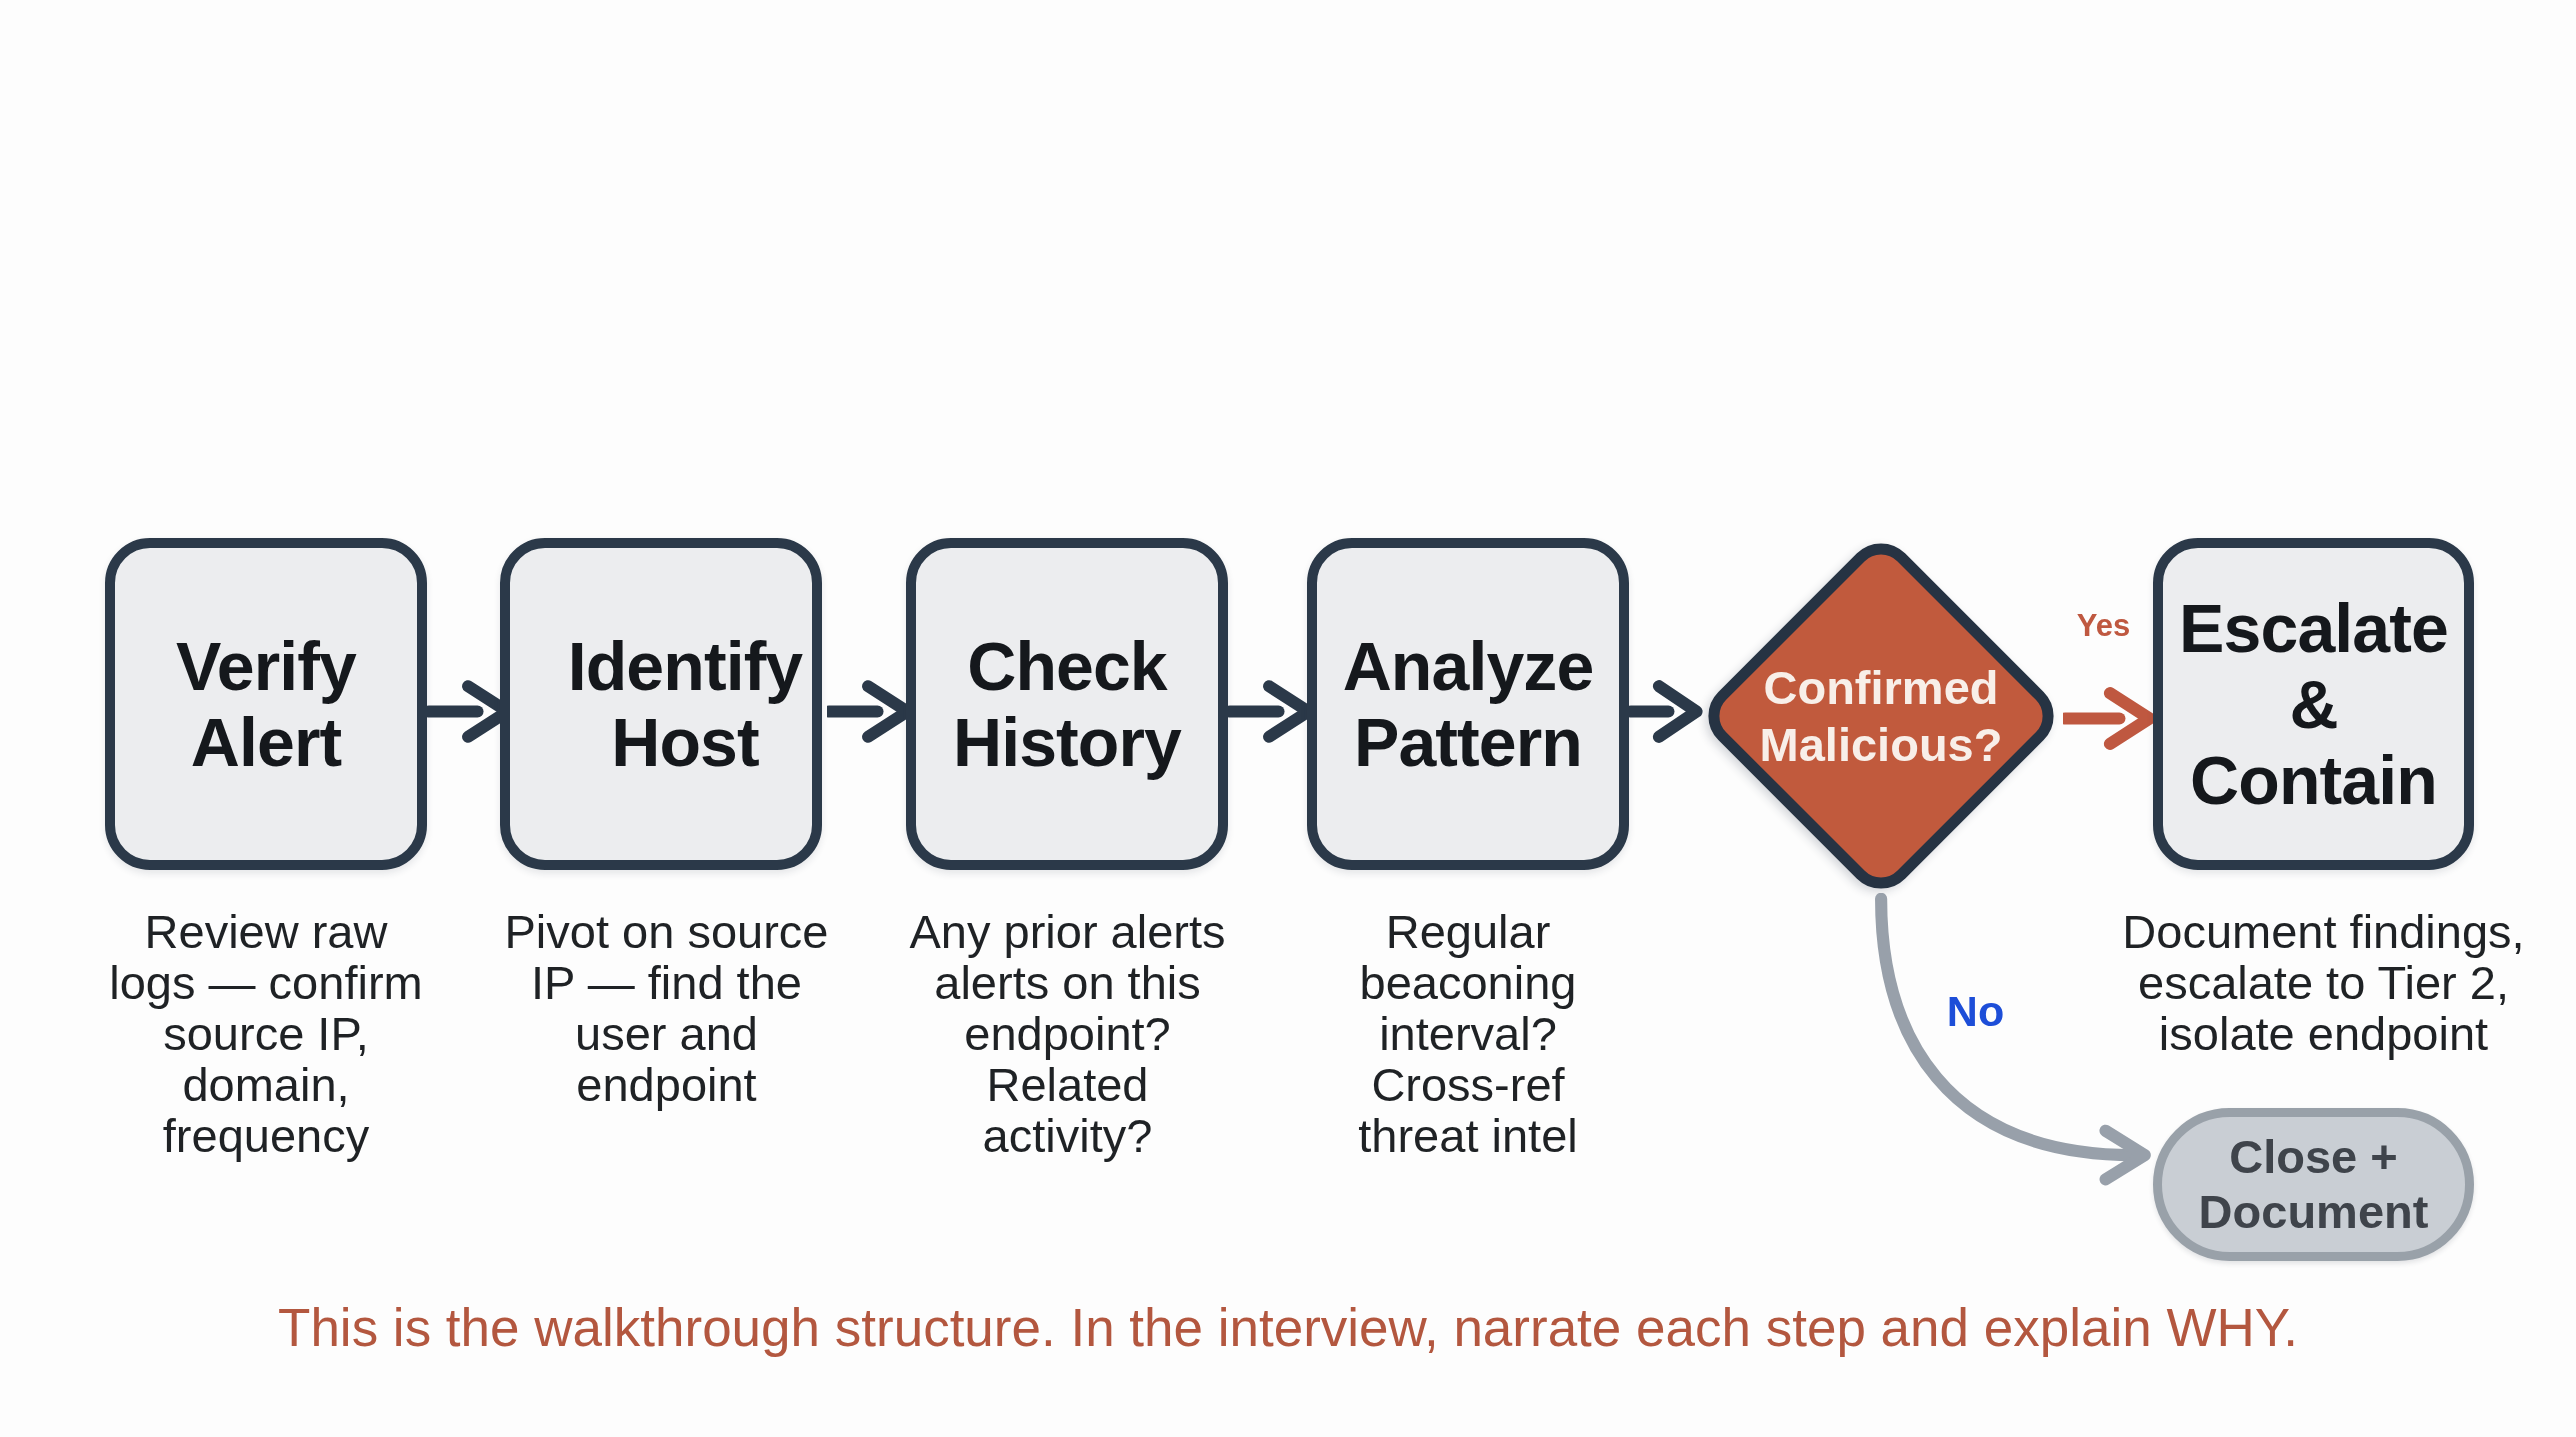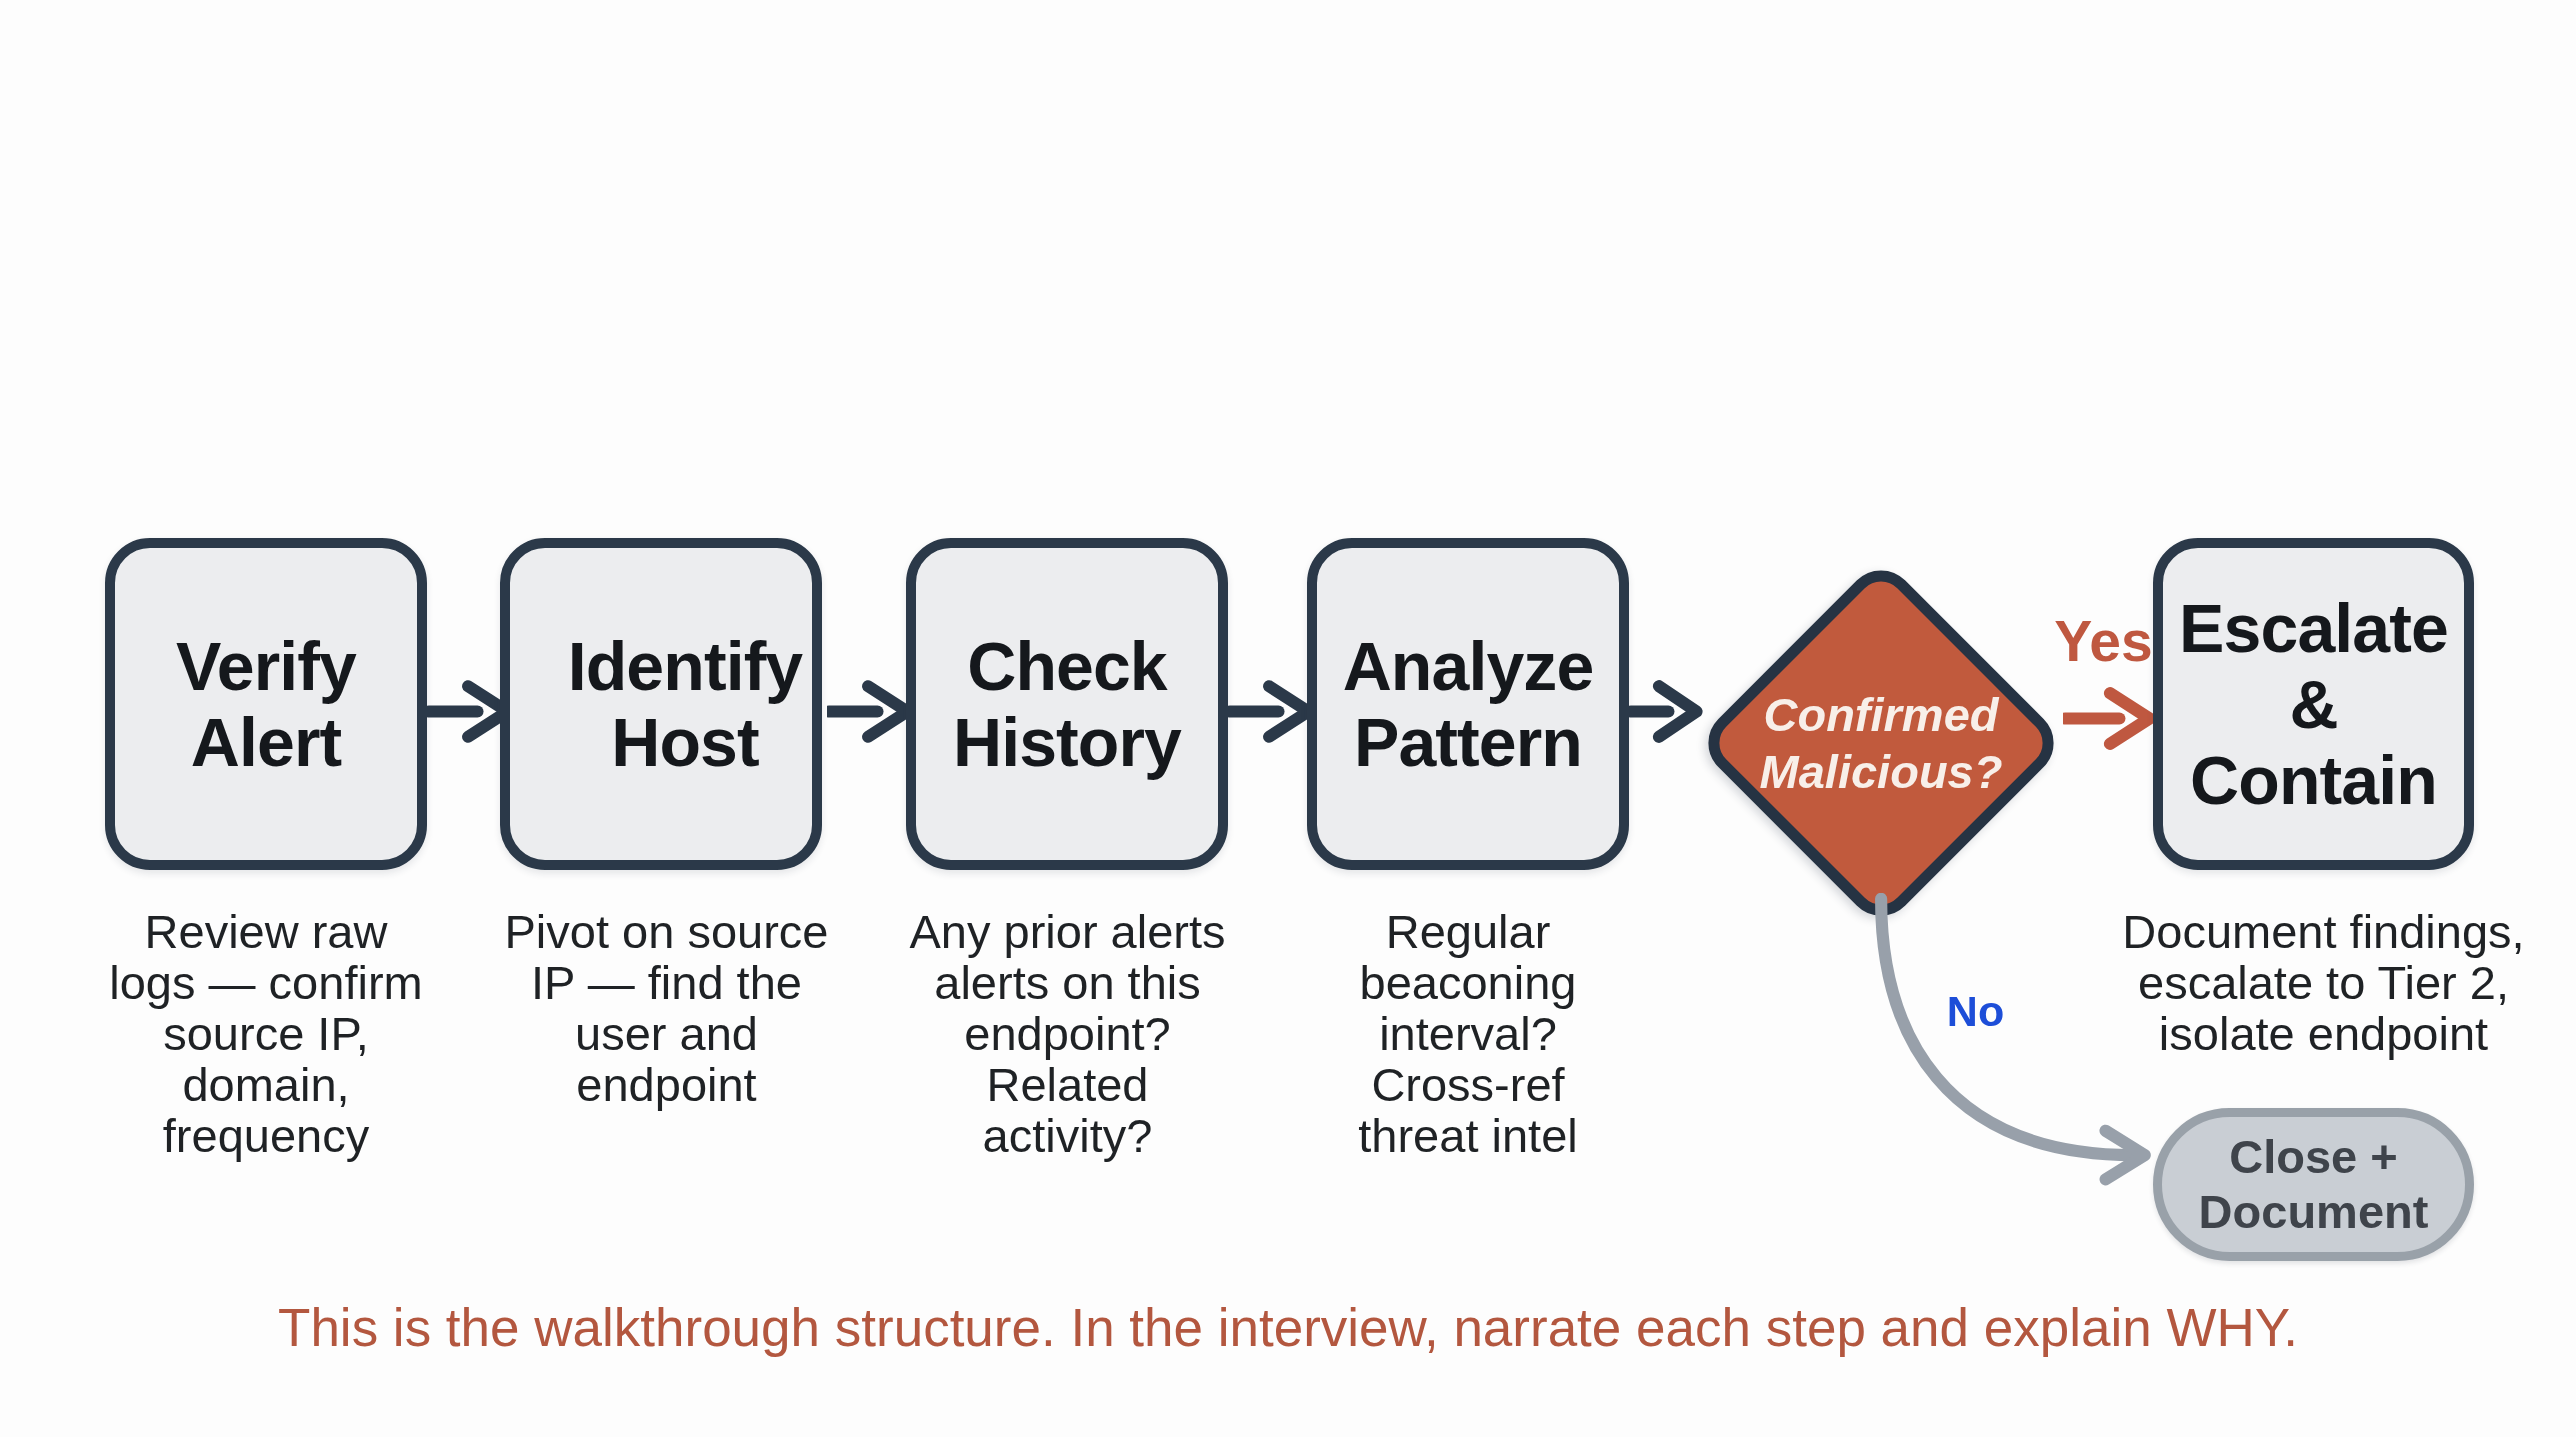--- a/index.html
+++ b/index.html
@@ -46,24 +46,23 @@
     font-size: 47px;
     line-height: 51px;
     color: #1f2225;
   }
   
   .arrow { position: absolute; }
   
   .diamond-wrap {
     position: absolute;
     left: 1694px;
-    top: 556px;
+    top: 529px;
     width: 374px;
     height: 374px;
-    font-style: italic;
   }
   .diamond {
     position: absolute;
     left: 55px;
     top: 55px;
     width: 264px;
     height: 264px;
     background: #c15a3d;
     border: 11.2px solid #263343;
     border-radius: 34px;
@@ -84,21 +83,21 @@
     font-size: 47px;
     line-height: 1.22;
     color: #f8efe9;
   }
   
   .edge-label {
     position: absolute;
     font-weight: bold;
     text-align: center;
   }
-  .yes-label { left: 2052px; top: 608px; width: 103px; font-size: 57px; color: #bf5840; }
+  .yes-label { left: 2052px; top: 608px; width: 103px; font-size: 31px; color: #bf5840; }
   .no-label  { left: 1924px; top: 987px; width: 103px; font-size: 43px; color: #1d4ed8; }
   
   .pill {
     position: absolute;
     left: 2153px;
     top: 1108px;
     width: 321px;
     height: 153px;
     background: #c9ced4;
     border: 9.4px solid #99a1a9;

